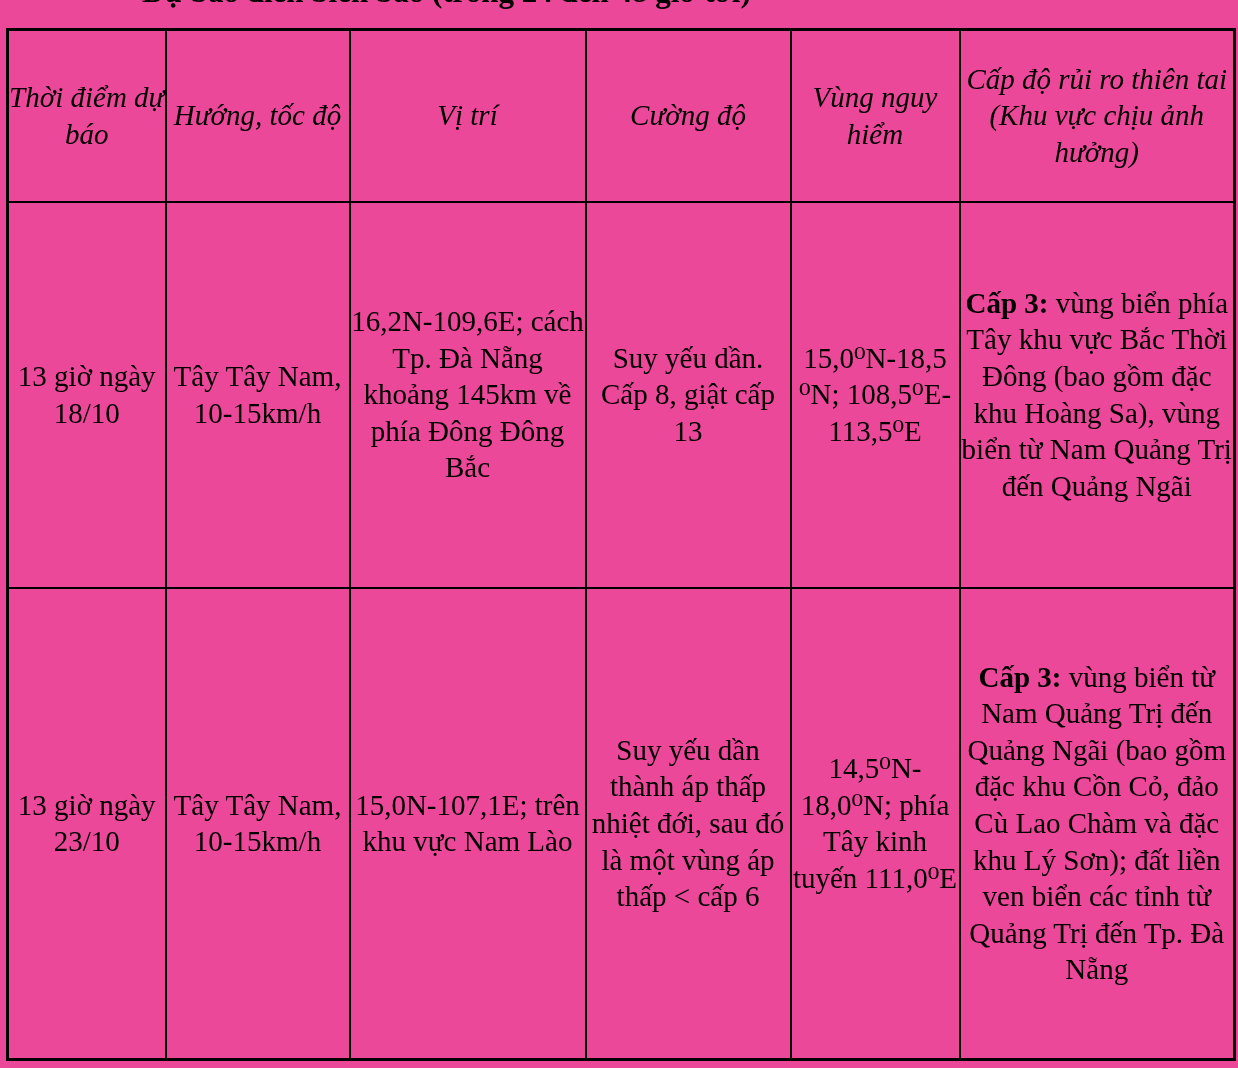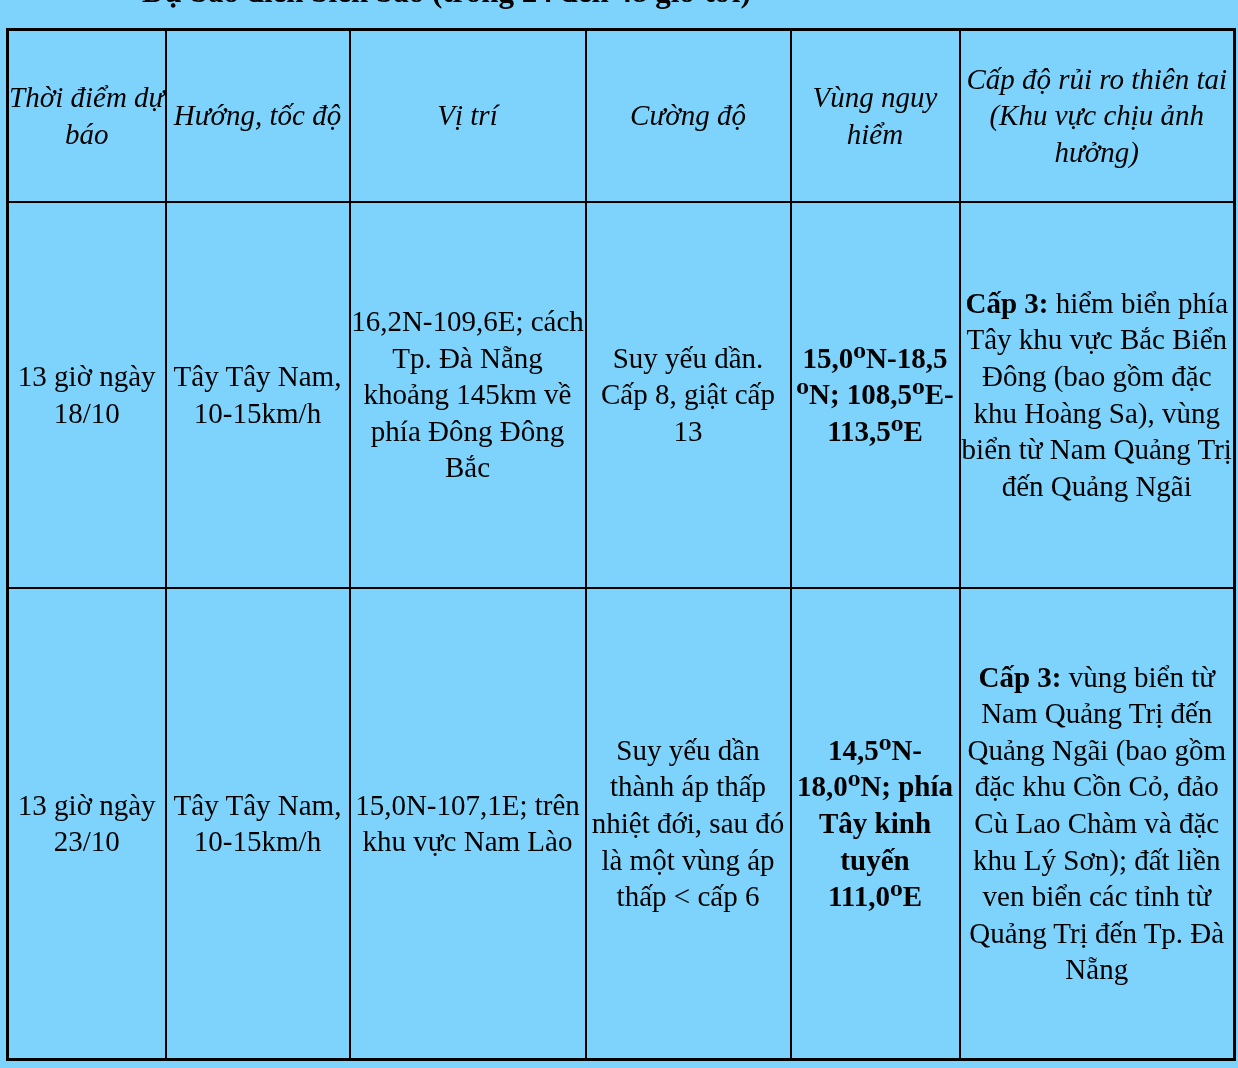--- a/index.html
+++ b/index.html
@@ -4,21 +4,21 @@
 <style>
   html, body {
     margin: 0;
     padding: 0;
     background: #ffffff;
   }
   .page {
     position: relative;
     width: 1238px;
     height: 1068px;
-    background: #7dd3fc;
+    background: #ec4899;
     color: #000000;
     font-family: "Liberation Serif", "DejaVu Serif", serif;
     overflow: hidden;
   }
   
   .clip-line {
     position: absolute;
     top: 0;
     left: 0;
     width: 1238px;
@@ -56,21 +56,21 @@
     font-style: italic;
     font-weight: normal;
   }
   tr.r-head { height: 172px; }
   tr.r1 { height: 386px; }
   tr.r2 { height: 472px; }
   .c1 { padding: 0 16px; }
   .c2 { padding: 0 19px; margin-left: 37px; }
   .c3 { padding: 0 26px; margin-left: 20px; }
   .c4 { padding: 0 16px; margin-left: 20px; }
-  .c5 { padding: 0 12px; font-weight: bold; }
+  .c5 { padding: 0 12px; }
   .c6 { padding: 0 29px; }
   .hdr6 { padding: 0 20px; font-family: Liberation Serif, serif; }
   .risk-label { font-weight: bold; text-align: right; }
 </style>
 </head>
 <body>
 
 <div class="page">
 
   <div class="clip-line">
@@ -95,21 +95,21 @@
         <th class="c5">Vùng nguy hiểm</th>
         <th class="hdr6">Cấp độ rủi ro thiên tai (Khu vực chịu ảnh hưởng)</th>
       </tr>
 
       <tr class="r1">
         <td class="c1">13 giờ ngày 18/10</td>
         <td class="c2">Tây Tây Nam, 10-15km/h</td>
         <td class="c3">16,2N-109,6E; cách Tp. Đà Nẵng khoảng 145km về phía Đông Đông Bắc</td>
         <td class="c4">Suy yếu dần. Cấp 8, giật cấp 13</td>
         <td class="c5">15,0⁰N-18,5 ⁰N; 108,5⁰E-113,5⁰E</td>
-        <td class="c6"><span class="risk-label">Cấp 3:</span><span> hiểm biển phía Tây khu vực Bắc Biển Đông (bao gồm đặc khu Hoàng Sa), vùng biển từ Nam Quảng Trị đến Quảng Ngãi</span></td>
+        <td class="c6"><span class="risk-label">Cấp 3:</span><span> vùng biển phía Tây khu vực Bắc Thời Đông (bao gồm đặc khu Hoàng Sa), vùng biển từ Nam Quảng Trị đến Quảng Ngãi</span></td>
       </tr>
 
       <tr class="r2">
         <td class="c1">13 giờ ngày 23/10</td>
         <td class="c2">Tây Tây Nam, 10-15km/h</td>
         <td class="c3">15,0N-107,1E; trên khu vực Nam Lào</td>
         <td class="c4">Suy yếu dần thành áp thấp nhiệt đới, sau đó là một vùng áp thấp &lt; cấp 6</td>
         <td class="c5">14,5⁰N-18,0⁰N; phía Tây kinh tuyến 111,0⁰E</td>
         <td class="c6"><span class="risk-label">Cấp 3:</span><span> vùng biển từ Nam Quảng Trị đến Quảng Ngãi (bao gồm đặc khu Cồn Cỏ, đảo Cù Lao Chàm và đặc khu Lý Sơn); đất liền ven biển các tỉnh từ Quảng Trị đến Tp. Đà Nẵng</span></td>
       </tr>

